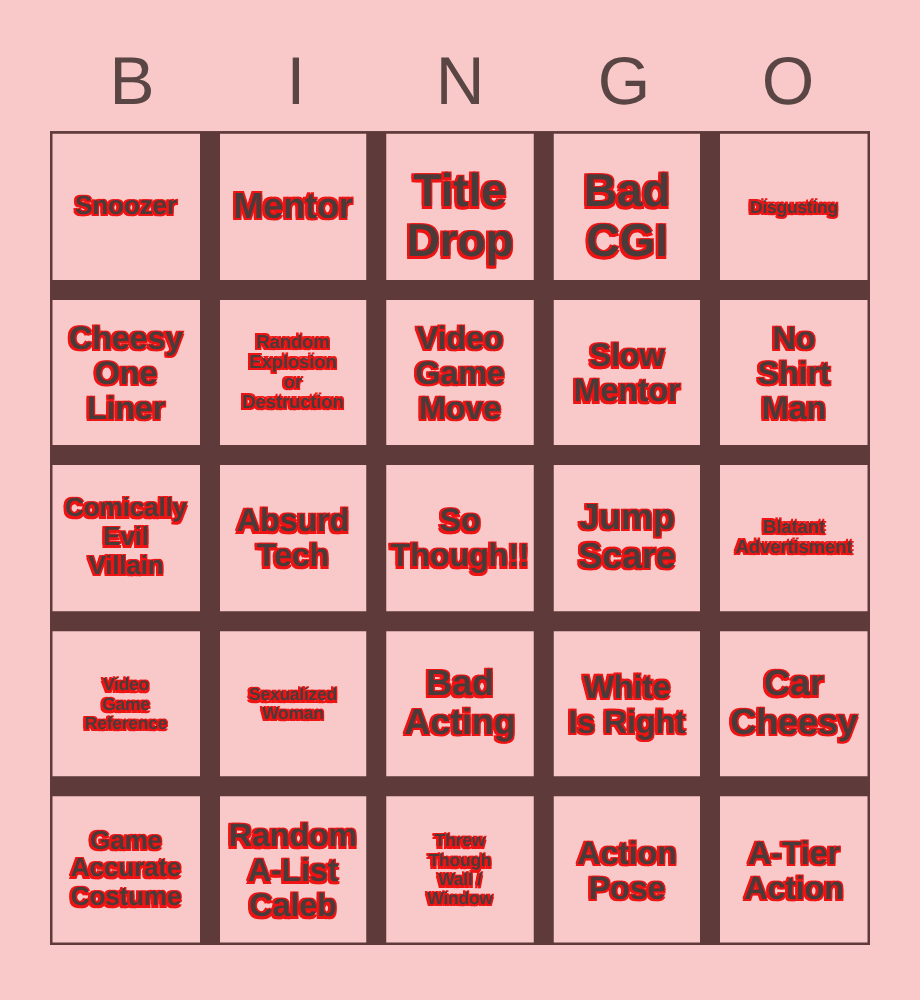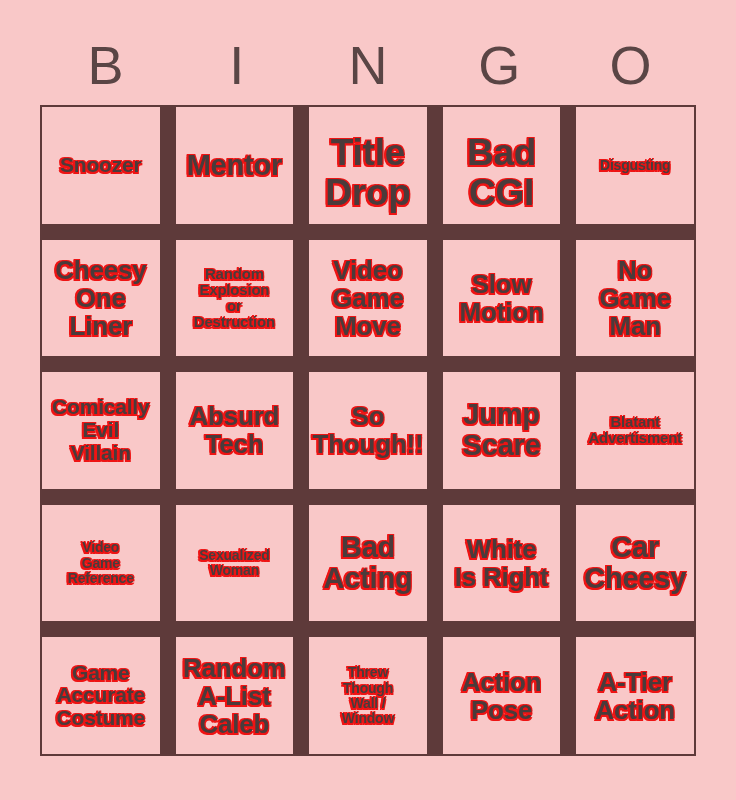--- a/index.html
+++ b/index.html
@@ -142,25 +142,25 @@
 or
 Destruction</span>
       </div>
       <div class="bingo-cell">
         <span class="cell-text sz-md">Video
 Game
 Move</span>
       </div>
       <div class="bingo-cell">
         <span class="cell-text sz-md">Slow
-Motion</span>
+Mentor</span>
       </div>
       <div class="bingo-cell">
         <span class="cell-text sz-md">No
-Game
+Shirt
 Man</span>
       </div>
       <div class="bingo-cell">
         <span class="cell-text sz-sm">Comically
 Evil
 Villain</span>
       </div>
       <div class="bingo-cell">
         <span class="cell-text sz-md">Absurd
 Tech</span>

